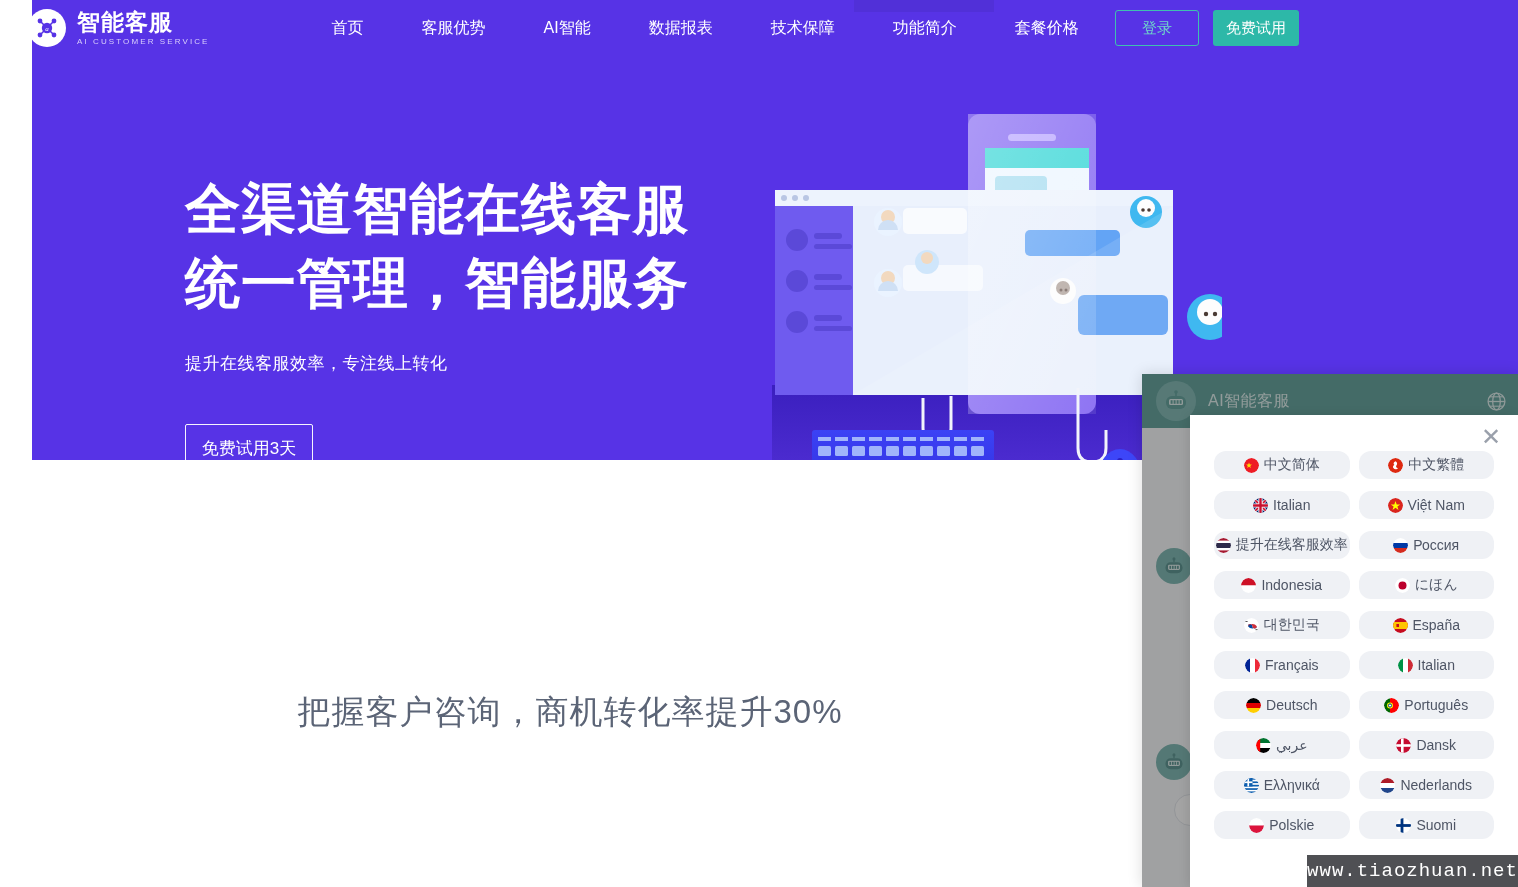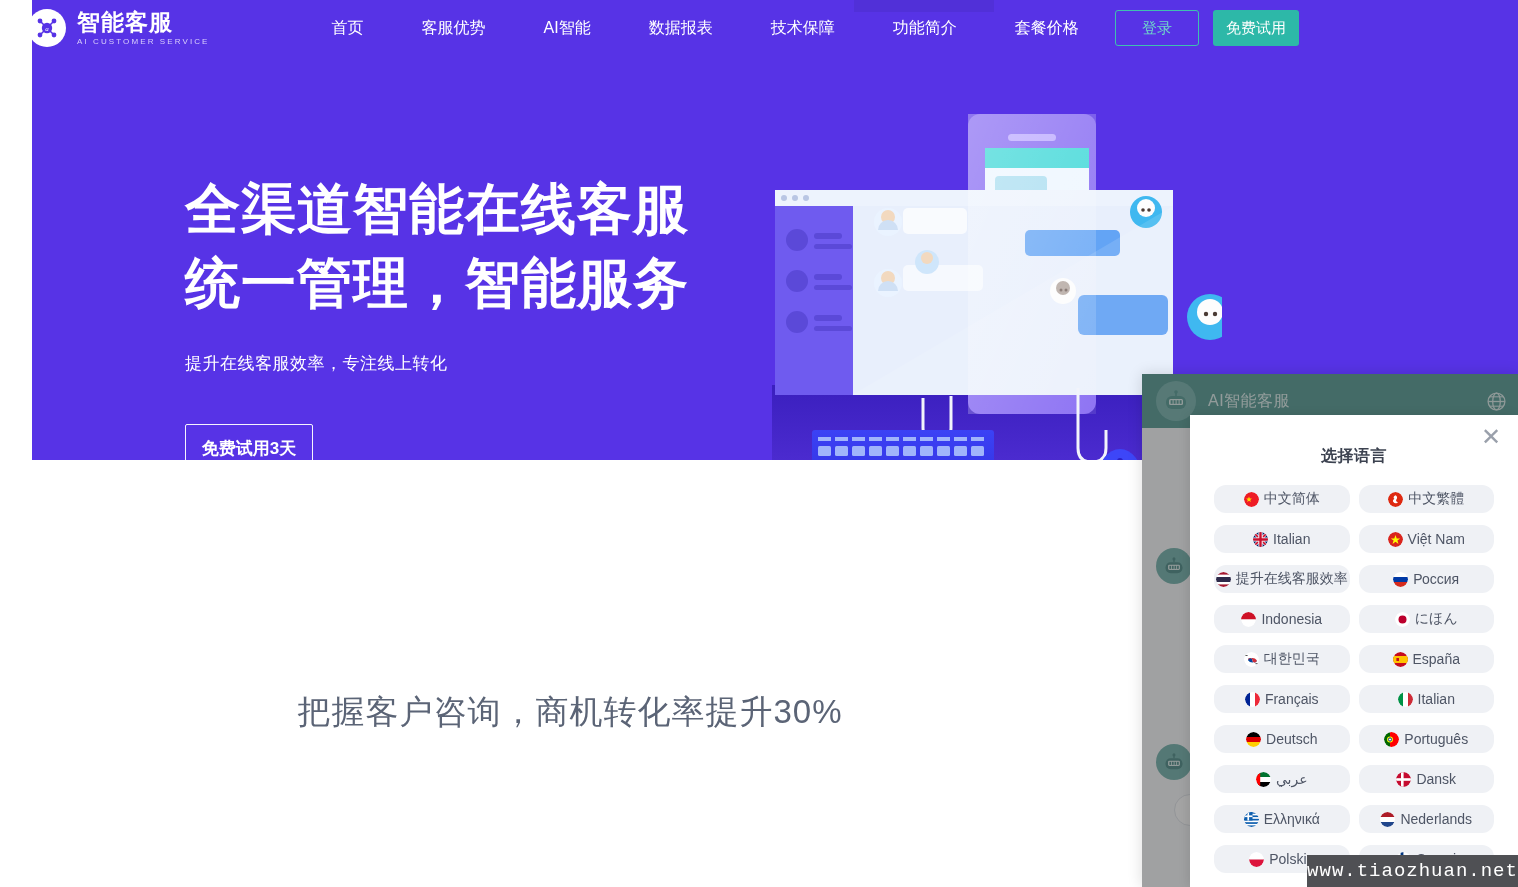--- a/index.html
+++ b/index.html
@@ -71,21 +71,20 @@
   }
   .hero-sub {
     margin-top:32px; font-size:17px; color:#ffffff; letter-spacing:0.5px;
   }
   .hero-cta {
     margin-top:49px; width:128px; height:48px;
     border:1px solid rgba(255,255,255,0.95); border-radius:2px;
     background:transparent; color:#ffffff; font-size:17px;
     display:flex; align-items:center; justify-content:center; cursor:pointer;
     font-family:inherit;
-    font-weight:bold;
   }
 
   
   .illo { position:absolute; left:740px; top:100px; width:450px; height:492px; }
 
   
   .section-white {
     position:absolute; left:0; top:592px; width:1518px; height:295px;
     background:#ffffff; overflow:hidden;
   }
@@ -429,21 +428,20 @@
     <div style="padding-left:14px;">
       <span class="chat-chip">轮询</span>
     </div>
   </div>
 
   <div class="chat-dim"></div>
 </div>
 
 <div class="lang-panel">
   <div class="lang-close">✕</div>
-  <div class="lang-title">选择语言</div>
 
   <div class="lang-grid">
 
     <div class="lang-item">
       <span class="flag"><svg width="15" height="15" viewBox="0 0 15 15">
             <circle cx="7.5" cy="7.5" r="7.5" fill="#ee1c25"></circle>
             <polygon points="5,4.6 5.8,6.6 7.9,6.6 6.2,7.9 6.9,9.9 5,8.7 3.1,9.9 3.8,7.9 2.1,6.6 4.2,6.6" fill="#ffde00"></polygon>
           </svg></span>
       <span>中文简体</span>
     </div>

